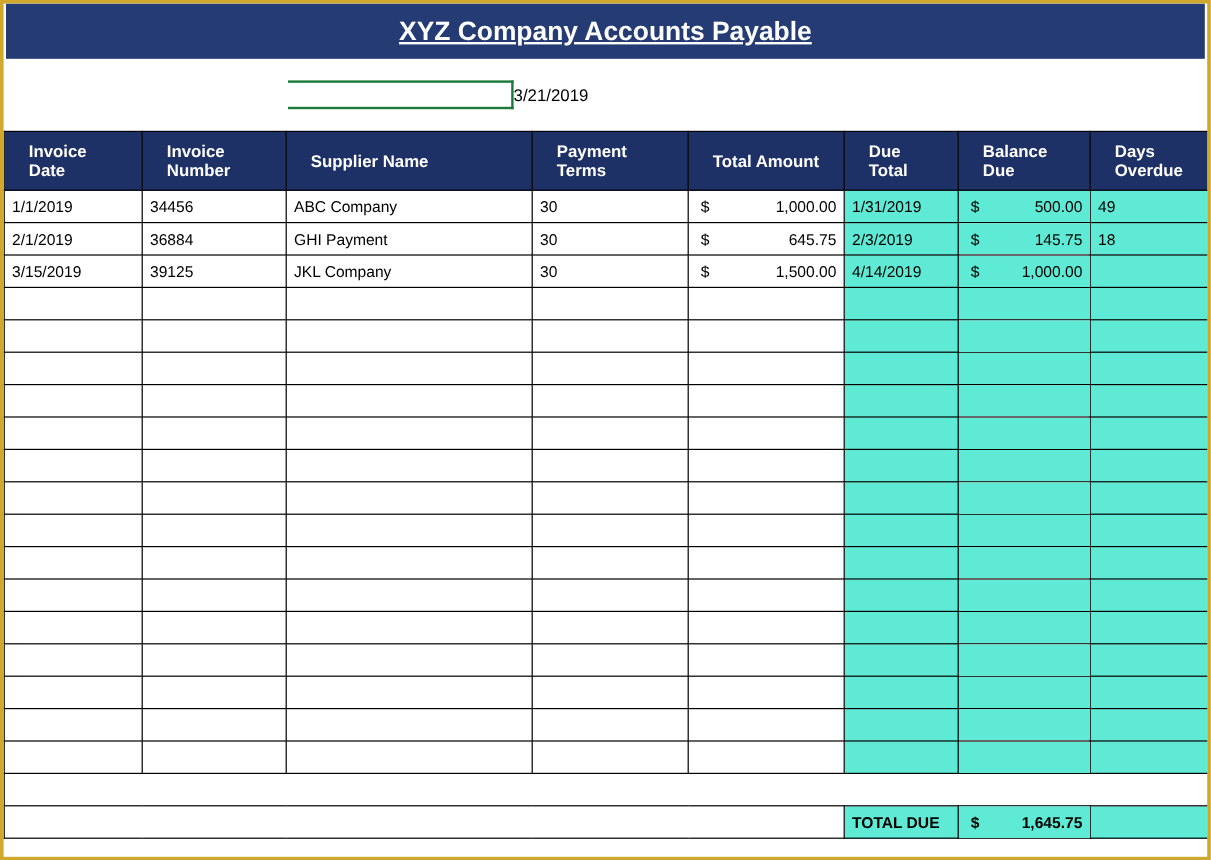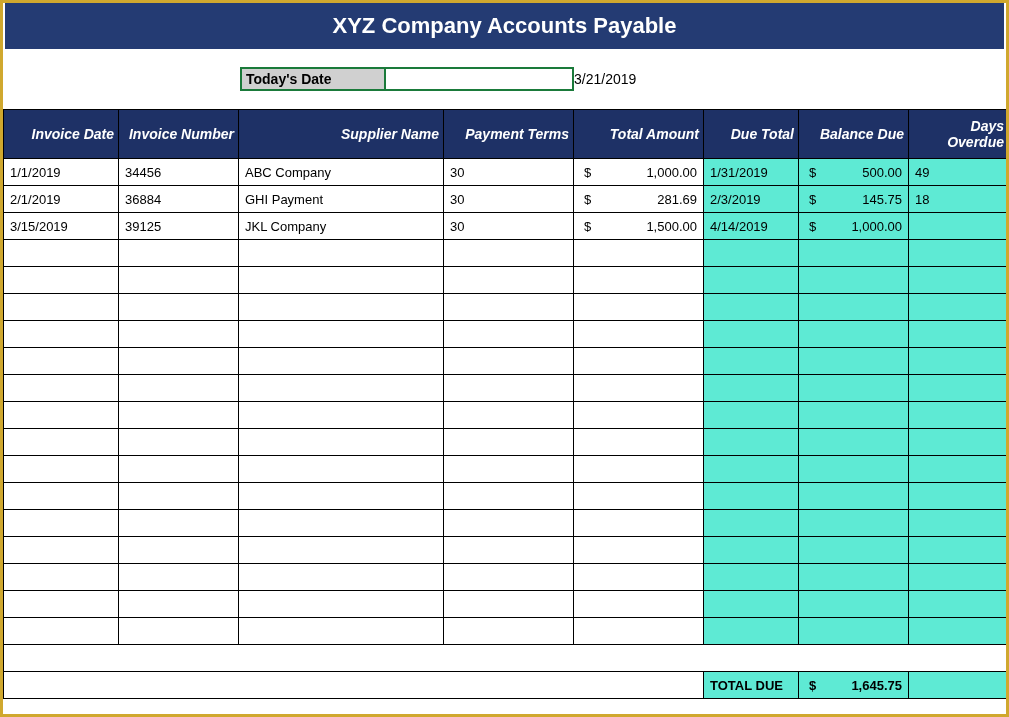--- a/index.html
+++ b/index.html
@@ -12,20 +12,21 @@
       position: relative;
     }
     .title-bar {
       background: #243b73;
       color: #fff;
       font-weight: bold;
       font-size: 22px;
       text-align: center;
       padding: 10px 0;
       margin: 0 2px;
+      text-decoration: underline;
     }
     .date-row {
       display: flex;
       align-items: center;
       padding: 18px 0 18px 237px;
       font-size: 14px;
     }
     .date-label {
       border: 2px solid #1a7a3a;
       background: #d0d0d0;
@@ -49,24 +50,23 @@
     table.grid {
       border-collapse: collapse;
       width: 100%;
       table-layout: fixed;
     }
     table.grid th {
       background: #1e3166;
       color: #fff;
       font-weight: bold;
       font-size: 14px;
-      padding: 8px 4px;
+      padding: 8px 20px;
       border: 1px solid #000;
-      text-align: right;
-      font-style: italic;
+      text-align: left;
     }
     table.grid td {
       border: 1px solid #000;
       height: 27px;
       padding: 2px 6px;
       font-size: 13px;
       vertical-align: middle;
     }
     table.grid td.num { text-align: left; }
     table.grid td.shade { background: #5eead4; }
@@ -84,21 +84,20 @@
     .total-row td.shade { border: 1px solid #000; }
     .total-label { font-weight: bold; font-size: 14px; }
     .footer-spacer td { height: 12px; border: none;}
   </style>
 </head>
 <body>
 
 <div class="title-bar">XYZ Company Accounts Payable</div>
 
 <div class="date-row">
-  <div class="date-label">Today's Date</div>
   <div class="date-empty"></div>
   <div class="date-value">3/21/2019</div>
 </div>
 
 <table class="grid">
   <colgroup>
     <col class="col-invdate">
       <col class="col-invnum">
       <col class="col-supplier">
       <col class="col-terms">
@@ -128,21 +127,21 @@
         <td class="amount"><span class="cur">$</span><span>1,000.00</span></td>
         <td class="shade">1/31/2019</td>
         <td class="shade amount"><span class="cur">$</span><span>500.00</span></td>
         <td class="shade num">49</td>
       </tr>
       <tr>
         <td class="num">2/1/2019</td>
         <td>36884</td>
         <td>GHI Payment</td>
         <td>30</td>
-        <td class="amount"><span class="cur">$</span><span>281.69</span></td>
+        <td class="amount"><span class="cur">$</span><span>645.75</span></td>
         <td class="shade">2/3/2019</td>
         <td class="shade amount"><span class="cur">$</span><span>145.75</span></td>
         <td class="shade num">18</td>
       </tr>
       <tr>
         <td class="num">3/15/2019</td>
         <td>39125</td>
         <td>JKL Company</td>
         <td>30</td>
         <td class="amount"><span class="cur">$</span><span>1,500.00</span></td>

